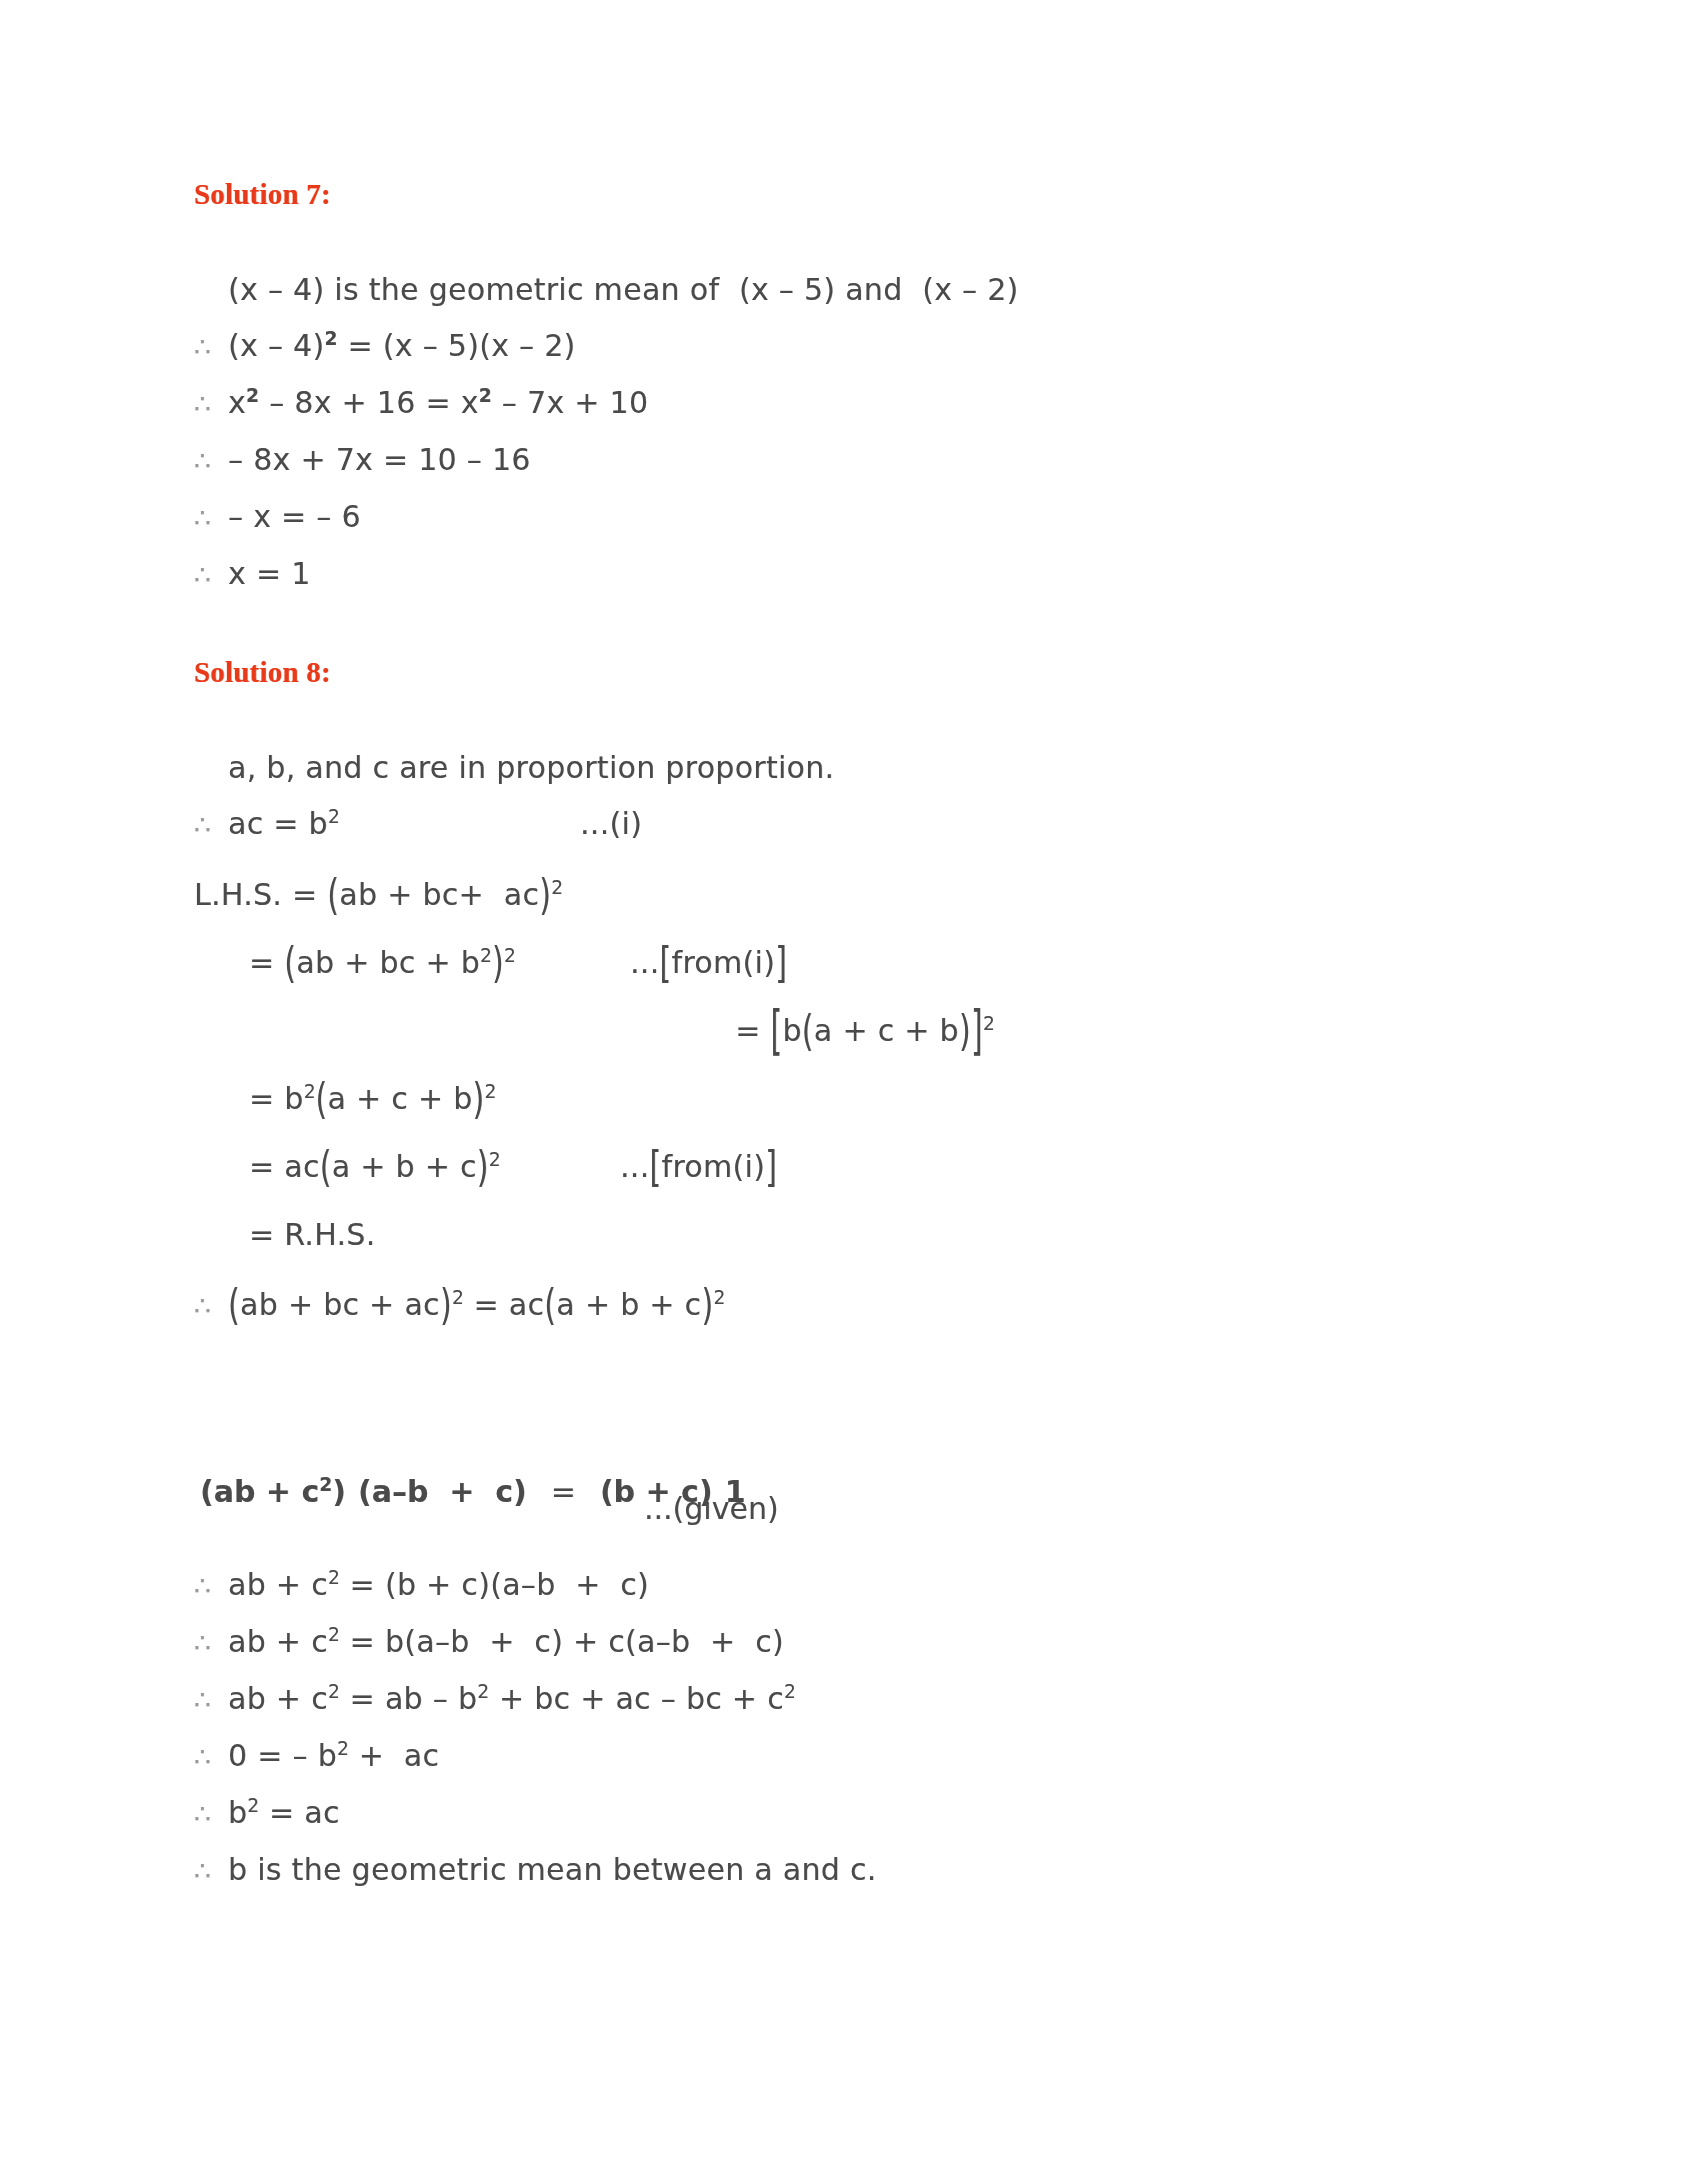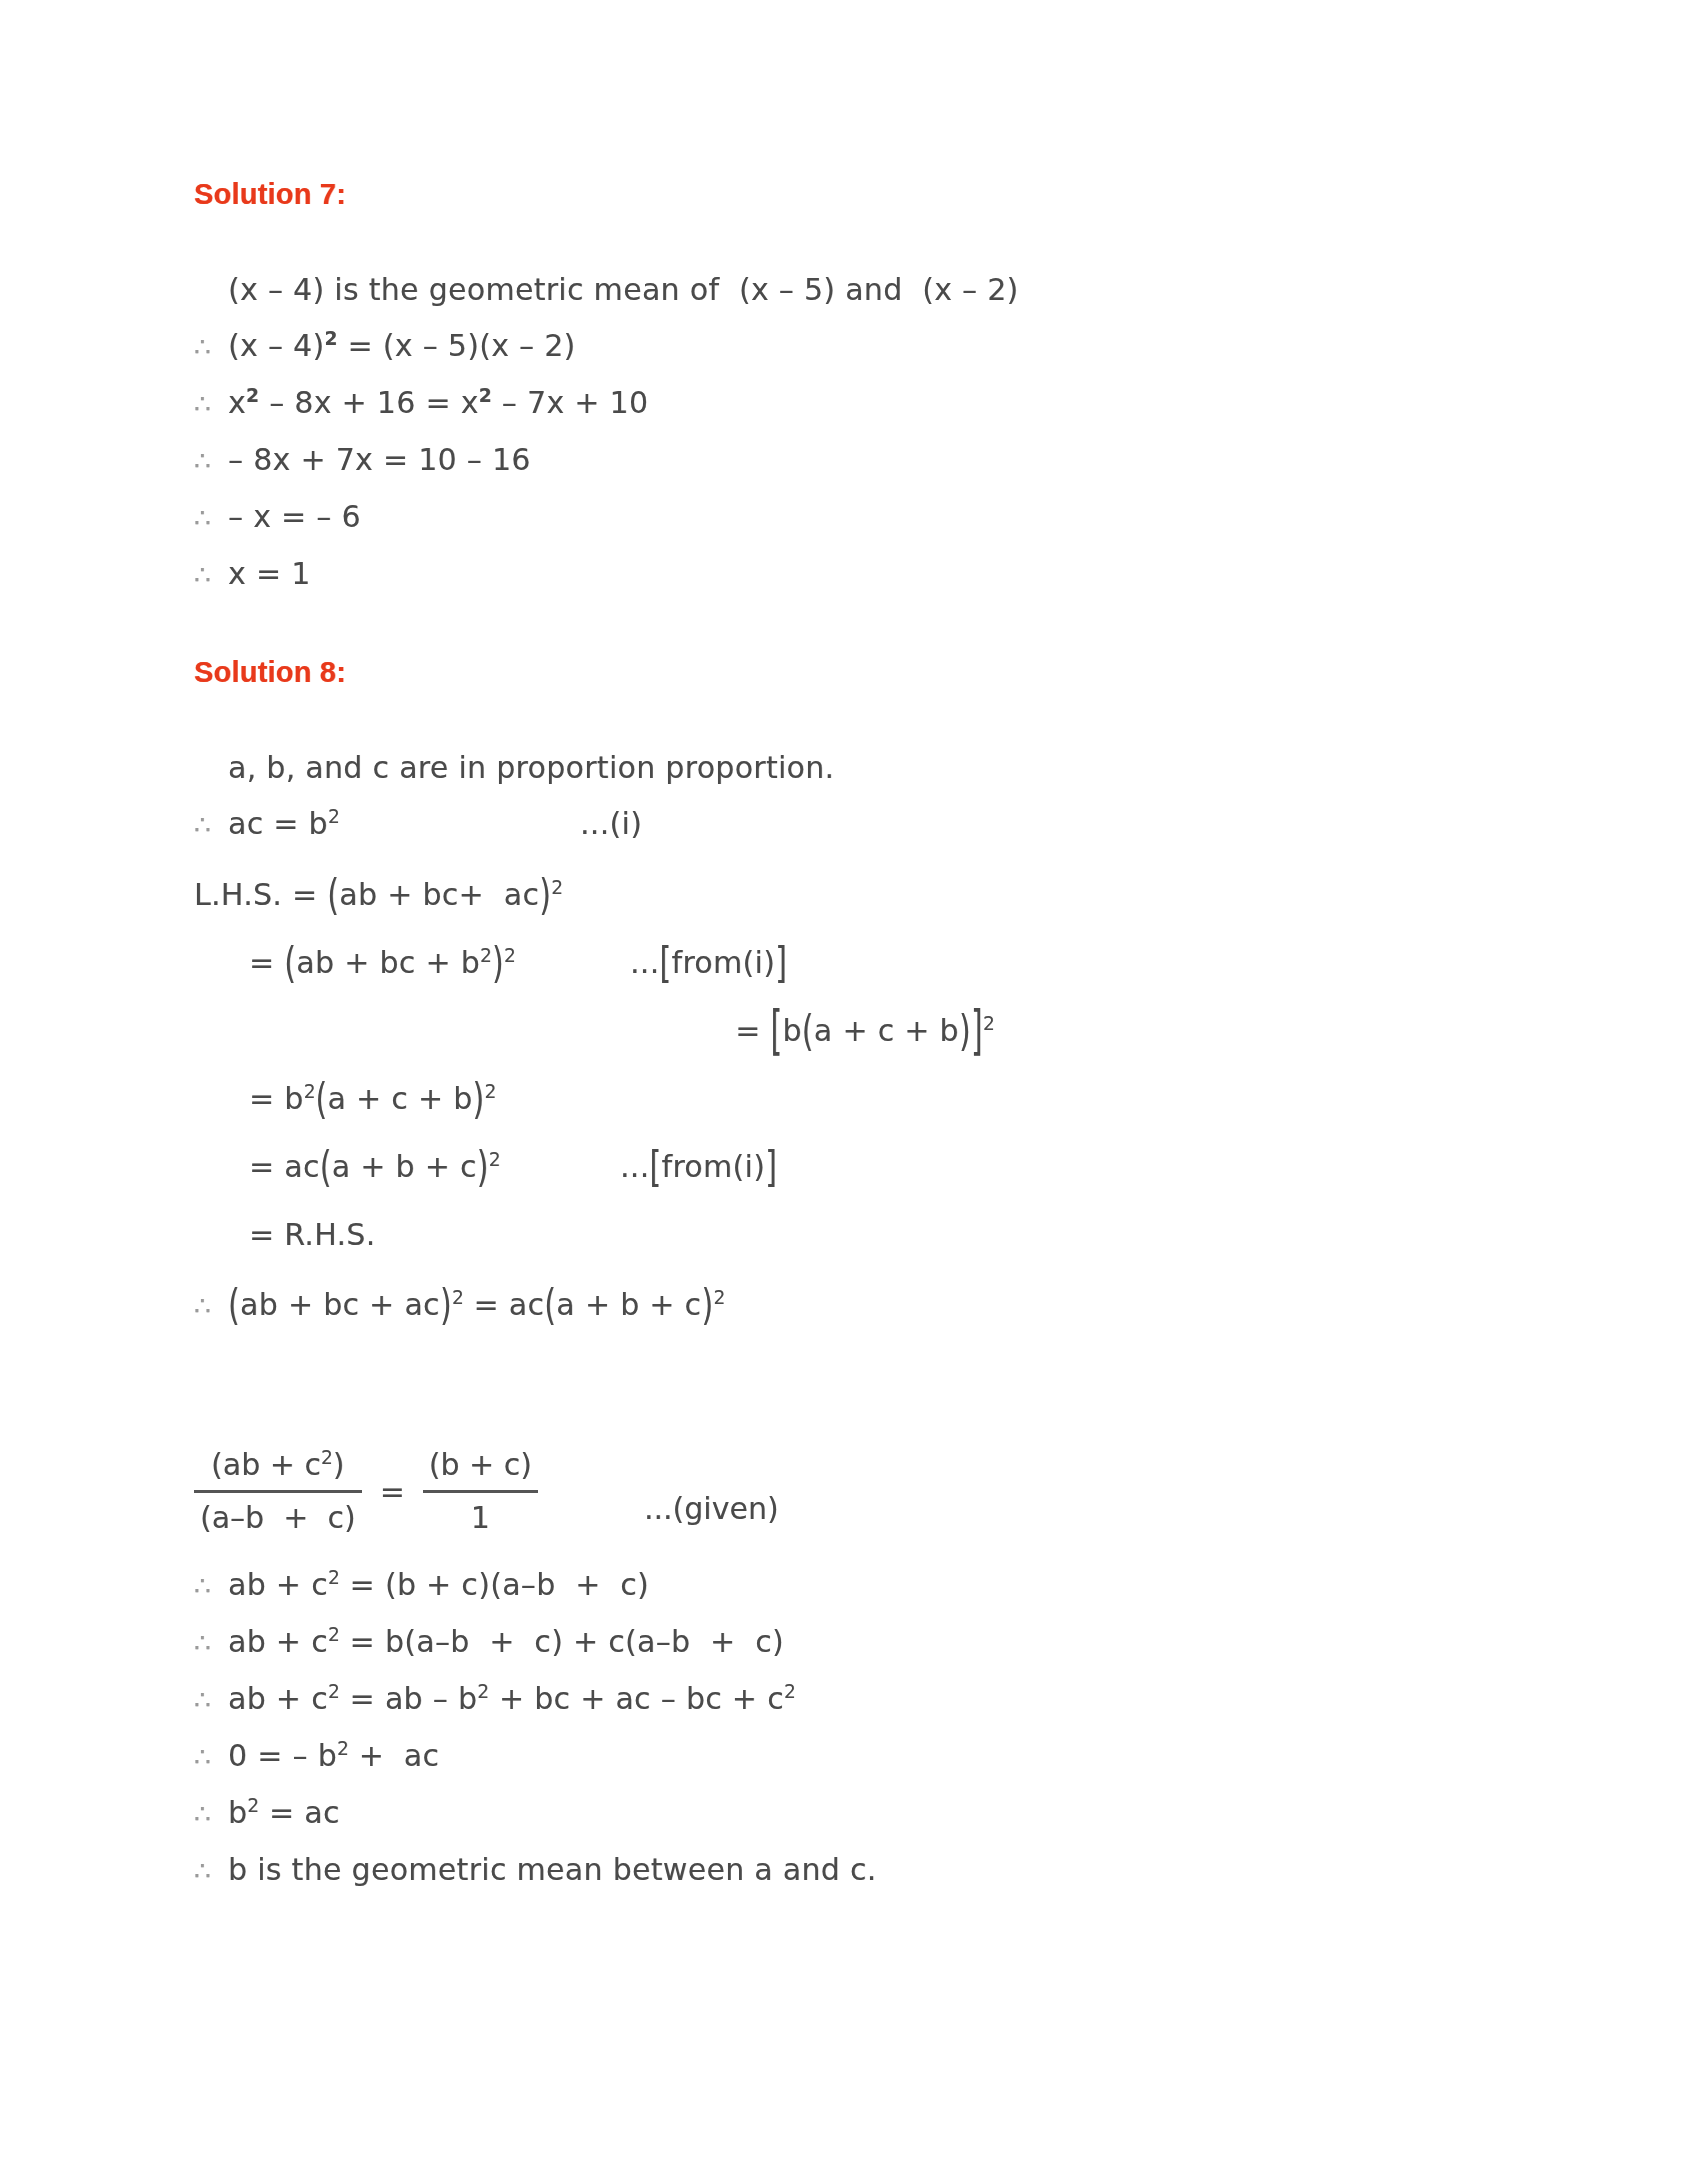--- a/index.html
+++ b/index.html
@@ -24,21 +24,21 @@
   }
   .content {
     position: absolute;
     left: 194px;
     top: 178px;
     width: 1287px;
   }
 
   
   .sol-heading {
-    font-family: Liberation Sans, sans-serif;
+    font-family: Liberation Serif, serif;
     font-weight: bold;
     font-size: 29px;
     letter-spacing: 0.2px;
     color: #e8391b;
     text-shadow: 0.6px 0 0 rgba(232,57,27,0.45), -0.5px 0.4px 0 rgba(255,120,60,0.35);
     margin: 0;
     padding: 0;
   }
 
   
@@ -101,23 +101,23 @@
     align-items: center;
     font-family: "DejaVu Sans", sans-serif;
     font-size: 30px;
     color: #4a4a4a;
     text-shadow: 0.4px 0.2px 0.4px rgba(90,90,90,0.40);
     position: relative;
     height: 111px;
   }
   .frac {
     display: inline-flex;
-    flex-direction: column;
     align-items: center;
     justify-content: center;
+    font-weight: bold;
   }
   .frac .num, .frac .den {
     white-space: pre;
     padding: 2px 6px;
     line-height: 44px;
   }
   .frac .bar {
     height: 3px;
     background: #555;
     width: 100%;

